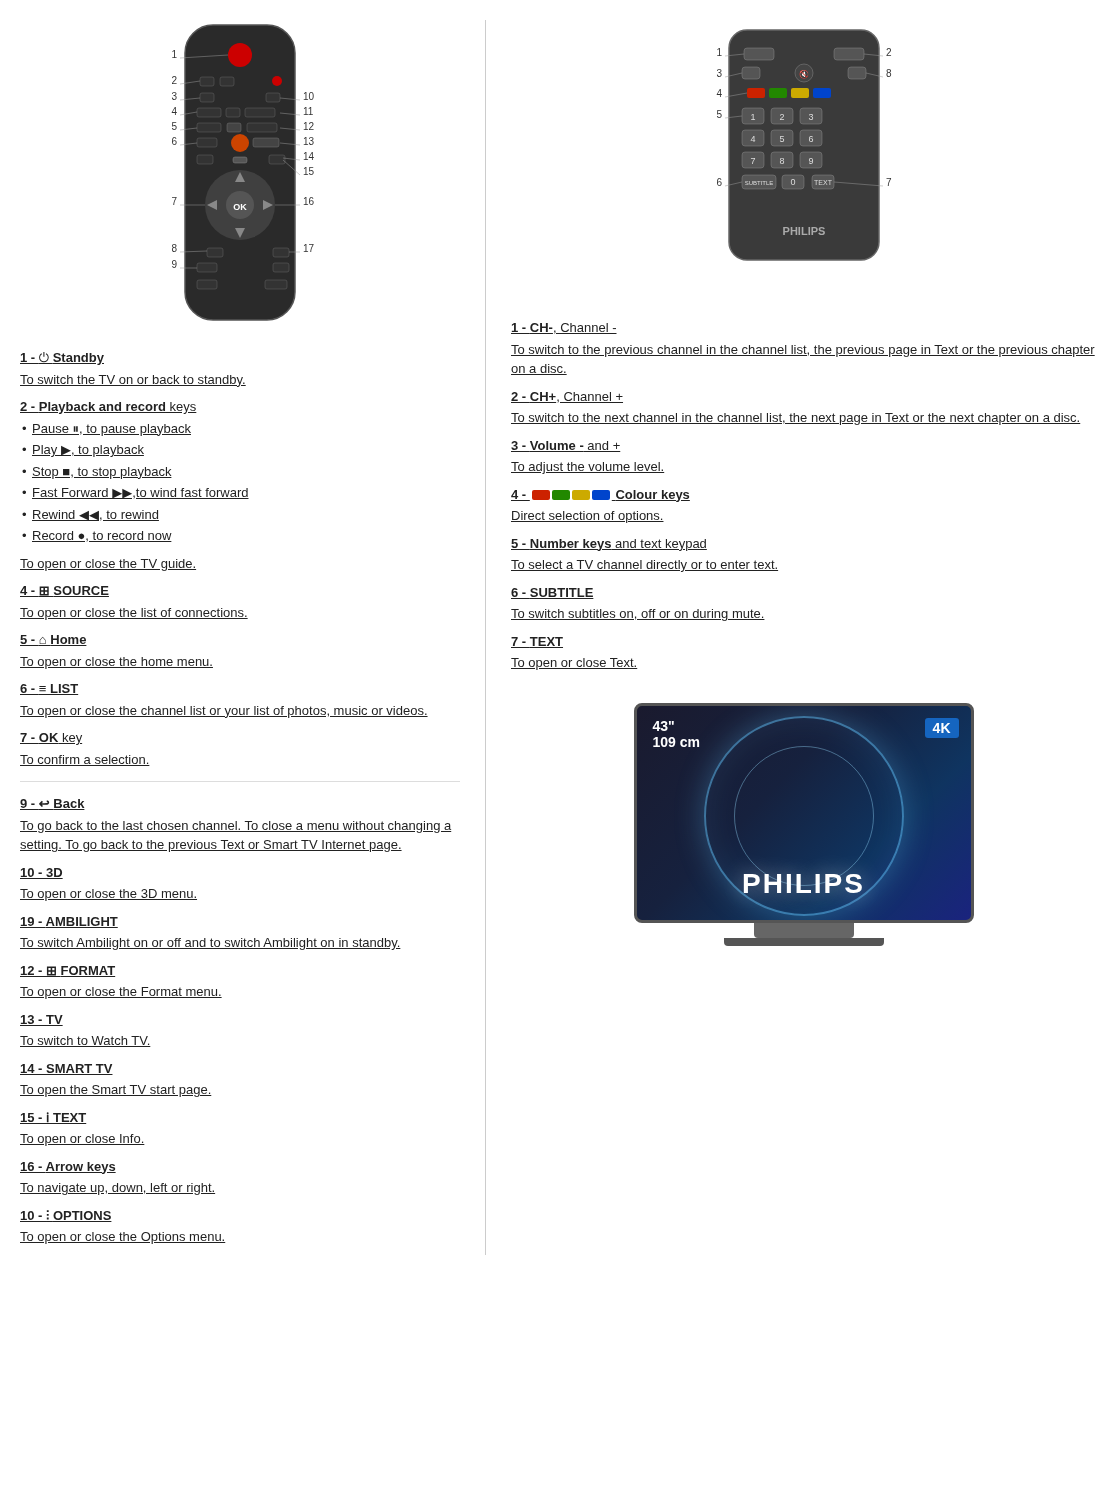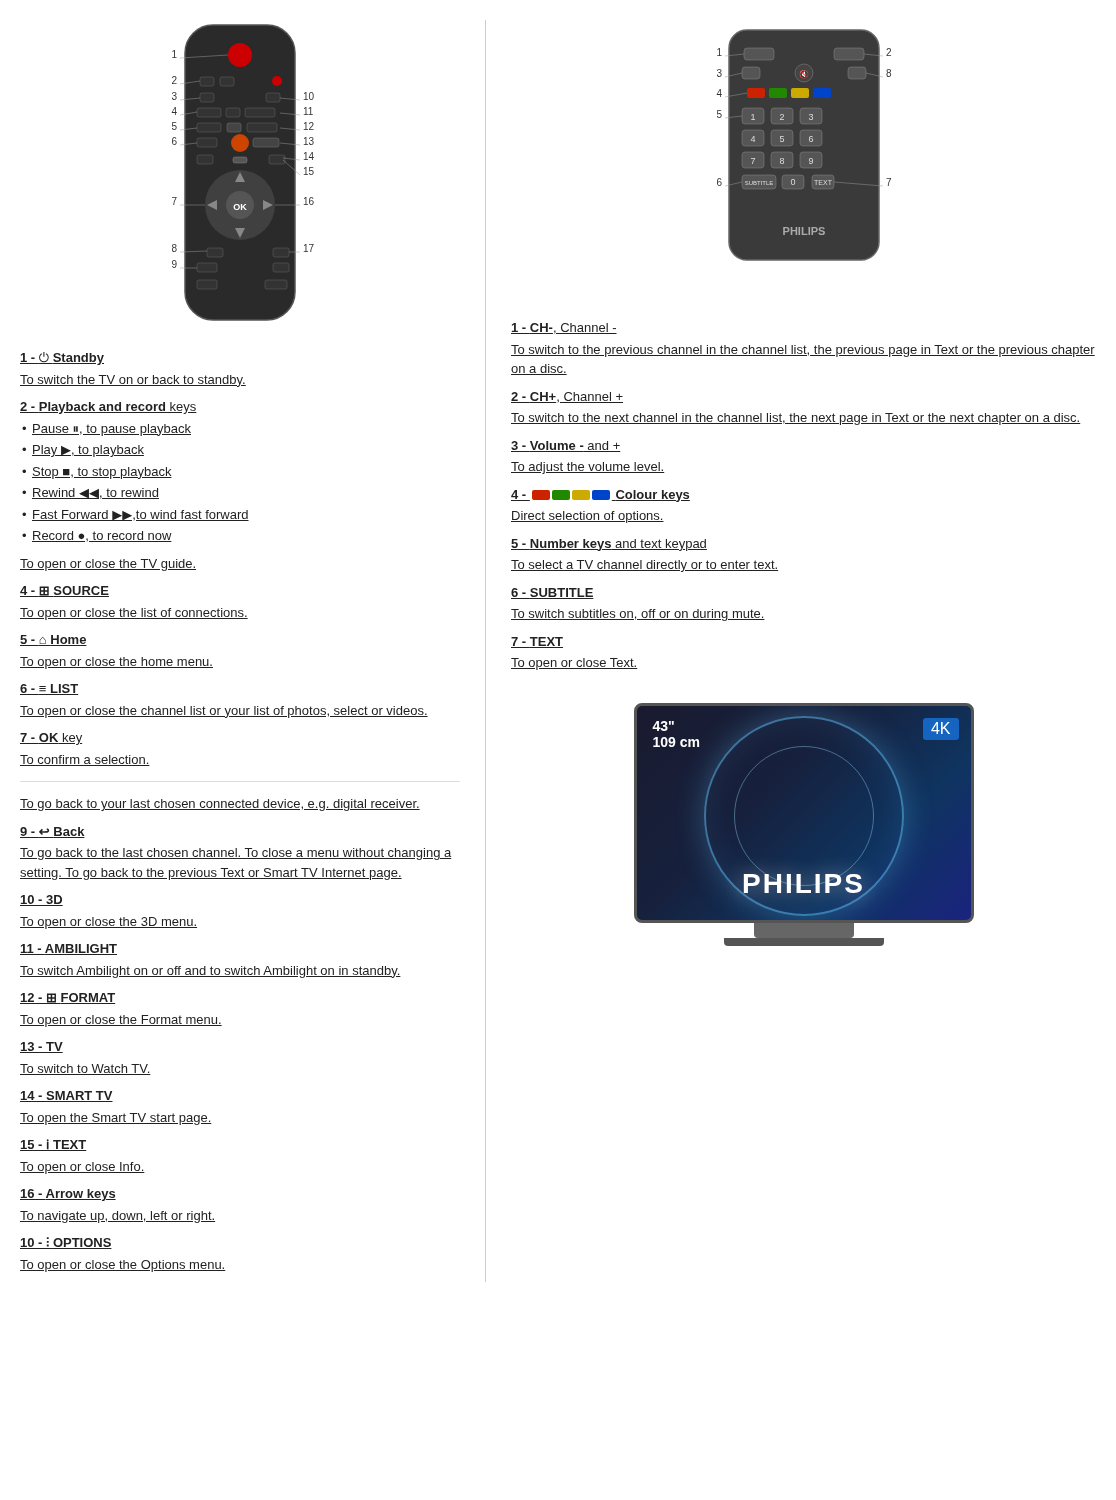--- a/index.html
+++ b/index.html
@@ -97,22 +97,22 @@
       font-size: 14px;
       font-weight: bold;
       line-height: 1.2;
     }
     .tv-4k {
       position: absolute;
       top: 12px;
       right: 12px;
       background: #1565C0;
       color: white;
-      font-size: 16px;
-      font-weight: normal;
+      font-size: 14px;
+      font-weight: bold;
       padding: 2px 8px;
       border-radius: 3px;
     }
 
     
     .colour-keys {
       display: inline-flex;
       gap: 2px;
       vertical-align: middle;
       margin: 0 2px;
@@ -230,67 +230,66 @@
       <div class="desc-section">
         <p><span class="bold">1 - </span><span>⏻ </span><span class="bold">Standby</span></p>
         <p>To switch the TV on or back to standby.</p>
       </div>
 
       <div class="desc-section">
         <p><span class="bold">2 - </span><span class="bold">Playback and record</span><span> keys</span></p>
         <p class="bullet-item">Pause ⏸, to pause playback</p>
         <p class="bullet-item">Play ▶, to playback</p>
         <p class="bullet-item">Stop ■, to stop playback</p>
+        <p class="bullet-item">Fast Forward ▶▶,to wind fast forward</p>
         <p class="bullet-item">Rewind ◀◀, to rewind</p>
-        <p class="bullet-item">Fast Forward ▶▶,to wind fast forward</p>
         <p class="bullet-item">Record ●, to record now</p>
       </div>
 
       <div class="desc-section">
         <p>To open or close the TV guide.</p>
       </div>
 
       <div class="desc-section">
         <p><span class="bold">4 - </span><span class="bold">⊞ </span><span class="bold">SOURCE</span></p>
         <p>To open or close the list of connections.</p>
       </div>
 
       <div class="desc-section">
         <p><span class="bold">5 - </span><span class="bold">⌂ </span><span class="bold">Home</span></p>
         <p>To open or close the home menu.</p>
       </div>
 
       <div class="desc-section">
         <p><span class="bold">6 - </span><span class="bold">≡ </span><span class="bold">LIST</span></p>
-        <p>To open or close the channel list or your list of photos, select or videos.</p>
+        <p>To open or close the channel list or your list of photos, music or videos.</p>
       </div>
 
       <div class="desc-section">
         <p><span class="bold">7 - </span><span class="bold">OK</span><span> key</span></p>
         <p>To confirm a selection.</p>
       </div>
 
       <hr class="section-divider">
 
       <div class="desc-section">
-        <p>To go back to your last chosen connected device, e.g. digital receiver.</p>
       </div>
 
       <div class="desc-section">
         <p><span class="bold">9 - </span><span class="bold">↩ </span><span class="bold">Back</span></p>
         <p>To go back to the last chosen channel. To close a menu without changing a setting. To go back to the previous Text or Smart TV Internet page.</p>
       </div>
 
       <div class="desc-section">
         <p><span class="bold">10 - </span><span class="bold">3D</span></p>
         <p>To open or close the 3D menu.</p>
       </div>
 
       <div class="desc-section">
-        <p><span class="bold">11 - </span><span class="bold">AMBILIGHT</span></p>
+        <p><span class="bold">19 - </span><span class="bold">AMBILIGHT</span></p>
         <p>To switch Ambilight on or off and to switch Ambilight on in standby.</p>
       </div>
 
       <div class="desc-section">
         <p><span class="bold">12 - </span><span class="bold">⊞ </span><span class="bold">FORMAT</span></p>
         <p>To open or close the Format menu.</p>
       </div>
 
       <div class="desc-section">
         <p><span class="bold">13 - </span><span class="bold">TV</span></p>

